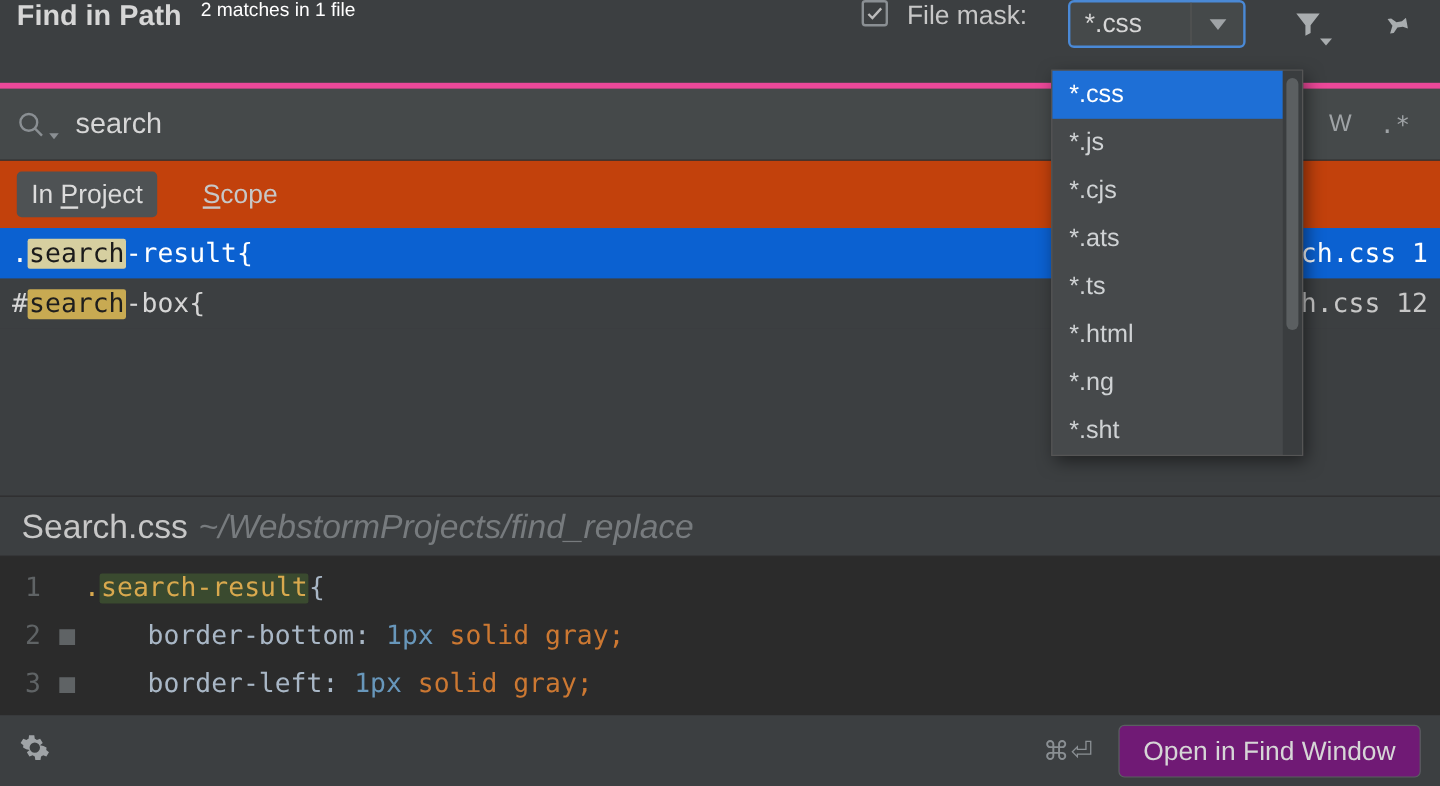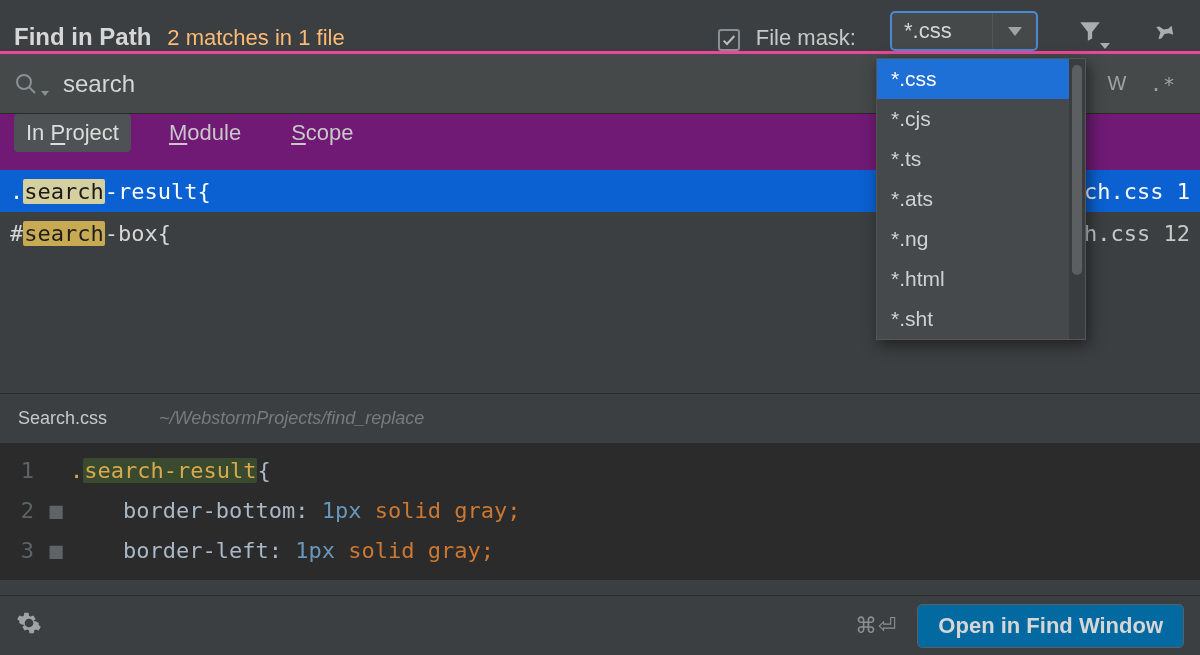--- a/index.html
+++ b/index.html
@@ -7,30 +7,30 @@
   body {
     background: #3c3f41;
     font-family: -apple-system, "Segoe UI", "Helvetica Neue", Arial, sans-serif;
     font-size: 20px;
     color: #bbbbbb;
     position: relative;
   }
 
   
   .titlebar {
-    height: 54px;
+    height: 74px;
     display: flex;
-    align-items: flex-end;
+    align-items: flex-start;
     padding: 0 14px;
     background: #3c3f41;
-    border-bottom: 3px solid #ec4899;
+    border-bottom: 5px solid #ec4899;
     gap: 10px;
   }
   .titlebar .title { color: #d6d6d6; font-size: 24px; font-weight: 600; }
-  .titlebar .match-info { color: #fdba74; font-size: 22px; margin-left: 6px; }
+  .titlebar .match-info { color: #ffffff; font-size: 16px; margin-left: 6px; }
   .titlebar .spacer { flex: 1; }
   .chk {
     width: 22px; height: 22px; border: 2px solid #8a8f93; border-radius: 3px;
     display: inline-flex; align-items: center; justify-content: center;
     margin-right: 6px; color: #bbbbbb;
   }
   .chk svg { width: 16px; height: 16px; stroke: #bbbbbb; stroke-width: 3; fill: none; }
   .file-mask-label { font-size: 22px; color: #c7c7c7; margin-right: 24px; }
   .file-mask-select {
     display: inline-flex; align-items: stretch; height: 40px;
@@ -70,22 +70,22 @@
   }
   .toggle-group { display:flex; gap:0; margin-left:auto; }
   .toggle {
     width: 46px; height: 36px; display:flex; align-items:center; justify-content:center;
     color:#9fa3a6; font-size:20px; font-weight:500;
   }
   .toggle.regex { font-family: monospace; letter-spacing:1px; }
 
   
   .scope-row {
-    height: 56px; display:flex; align-items:flex-start; padding: 0 14px;
-    background:#701a75; gap: 26px;
+    height: 56px; display:flex; align-items:center; padding: 0 14px;
+    background:#c2410c; gap: 26px;
   }
   .scope-tab {
     color:#c7c7c7; font-size:22px; padding: 6px 12px; border-radius:4px;
     cursor: default;
   }
   .scope-tab.active { background:#4e5254; color:#dcdcdc; }
   .ul { text-decoration: underline; text-underline-offset: 3px; }
 
   
   .results { background:#3c3f41; }
@@ -102,22 +102,21 @@
   .result-row.selected .hl-strong,
   .result-row.selected .hl-soft { background:#d6cfa0; color:#1b1b1b; }
 
   .results-fill { height: 140px; background:#3c3f41; border-bottom:1px solid #2b2b2b; }
 
   
   .preview-head {
     height: 50px; display:flex; align-items:center; padding: 0 18px;
     background:#3c3f41;
     border-bottom:1px solid #2b2b2b;
-    font-size:18px;
-    gap:43px;
+    font-size:28px;
   }
   .preview-head .fname { color:#c7c7c7; }
   .preview-head .fpath { color:#777b7e; margin-left:9px; font-style: italic; }
 
   .code {
     background:#2b2b2b; font-family:"Menlo","Consolas",monospace; font-size:22px;
     padding: 6px 0 10px 0;
   }
   .code-line { display:flex; align-items:center; height:40px; }
   .gut-num { width:42px; text-align:right; color:#5f6365; padding-right:8px; }
@@ -135,22 +134,22 @@
   
   .bottombar {
     position:absolute; left:0; right:0; bottom:0; height:60px;
     background:#3c3f41; border-top:1px solid #2b2b2b;
     display:flex; align-items:center; padding:0 16px;
   }
   .gear svg { width:26px; height:26px; fill:#9fa3a6; }
   .bottombar .spacer { flex:1; }
   .shortcut { color:#8a8f93; font-size:22px; margin-right:20px; letter-spacing:1px; }
   .open-btn {
-    background:#0369a1; border:1px solid #5a5f61; color:#d6d6d6;
-    padding:8px 20px; border-radius:5px; font-size:22px;font-weight:bold;
+    background:#701a75; border:1px solid #5a5f61; color:#d6d6d6;
+    padding:8px 20px; border-radius:5px; font-size:22px;
   }
 
   
   .dropdown {
     position:absolute; top:58px; left:876px; width:210px;
     background:#46494b; border:1px solid #555;
     box-shadow: 3px 5px 14px rgba(0,0,0,0.5);
     z-index: 50;
     display:flex;
   }
@@ -214,21 +213,20 @@
   <input type="text" value="search" style="">
   <div class="toggle-group">
     <span class="toggle">Cc</span>
     <span class="toggle">W</span>
     <span class="toggle regex">.*</span>
   </div>
 </div>
 
 <div class="scope-row" id="scope-row">
     <span class="scope-tab active">In <span class="ul">P</span>roject</span>
-    <span class="scope-tab"><span class="ul">M</span>odule</span>
     <span class="scope-tab"><span class="ul">S</span>cope</span>
   </div>
 
 <div class="results" id="results-list">
     <div class="result-row selected"><span><span>.</span><span class="hl-soft">search</span><span>-result{</span></span><span class="file-ref">rch.css 1</span></div>
     <div class="result-row"><span><span>#</span><span class="hl-strong">search</span><span>-box{</span></span><span class="file-ref">ch.css 12</span></div>
   </div>
 <div class="results-fill"></div>
 
 <div class="preview-head">
@@ -261,23 +259,24 @@
       </svg>
   </span>
   <span class="spacer"></span>
   <span class="shortcut">⌘⏎</span>
   <button class="open-btn">Open in Find Window</button>
 </div>
 
 <div class="dropdown">
   <div class="dropdown-list" id="dropdown-list">
       <div class="dropdown-item selected">*.css</div>
+      <div class="dropdown-item">*.js</div>
       <div class="dropdown-item">*.cjs</div>
+      <div class="dropdown-item">*.ats</div>
       <div class="dropdown-item">*.ts</div>
-      <div class="dropdown-item">*.ats</div>
+      <div class="dropdown-item">*.html</div>
       <div class="dropdown-item">*.ng</div>
-      <div class="dropdown-item">*.html</div>
       <div class="dropdown-item">*.sht</div>
     </div>
   <div class="dropdown-scroll">
     <div class="dropdown-thumb"></div>
   </div>
 </div>
 
 </body></html>

